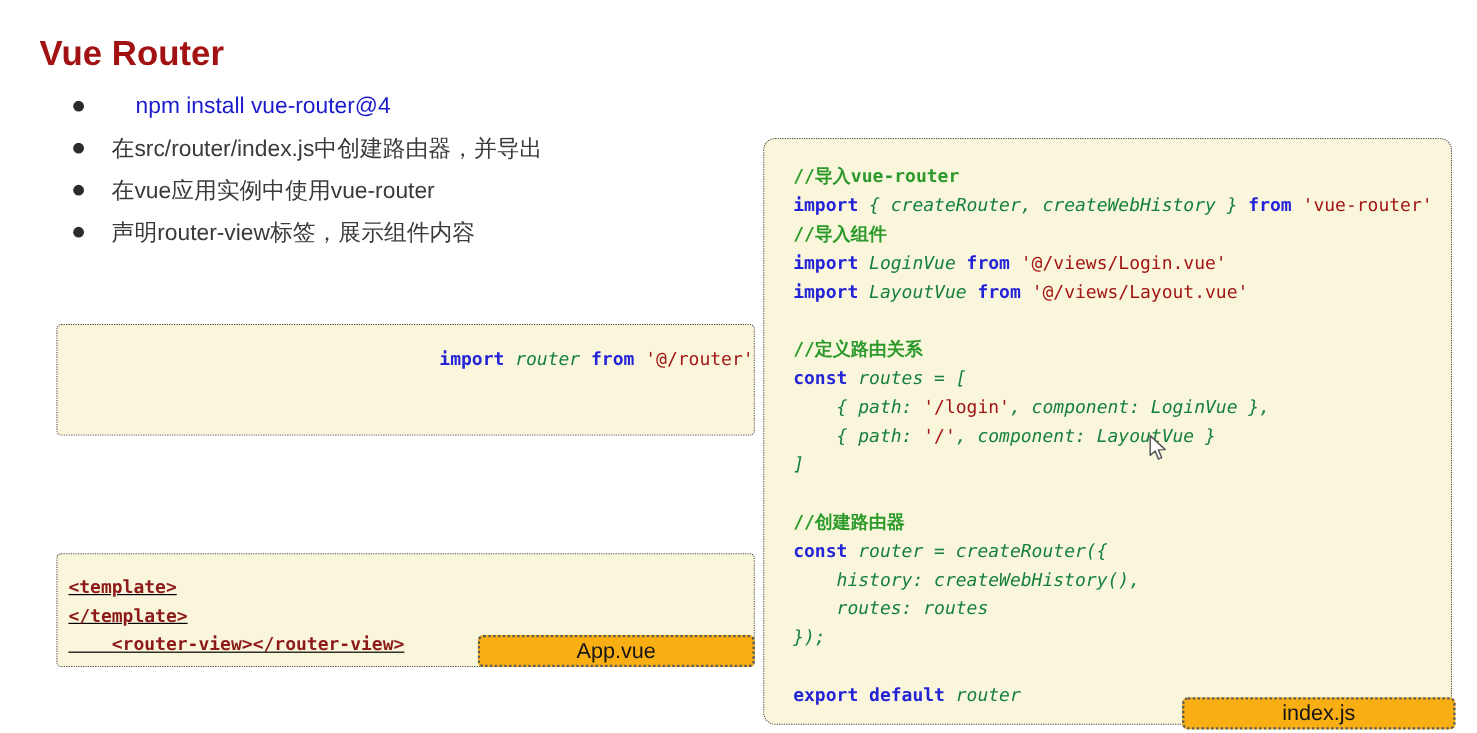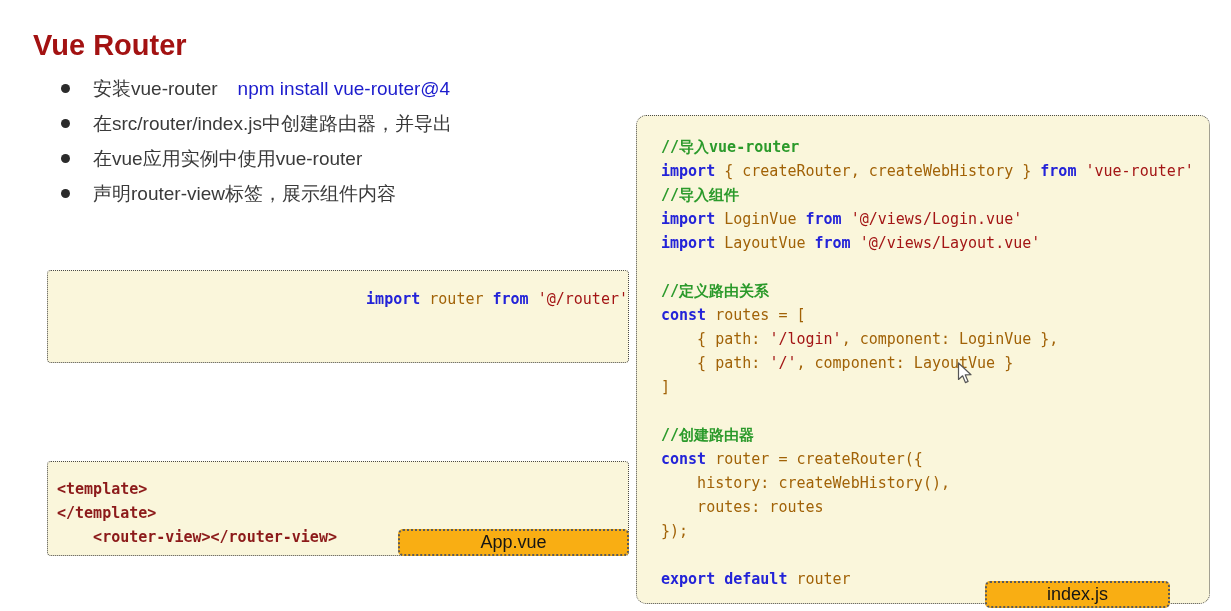--- a/index.html
+++ b/index.html
@@ -10,53 +10,52 @@
          font-size:29px;font-weight:600;color:#a31212;letter-spacing:0;}
 
   .bullets{position:absolute;left:61px;top:71px;margin:0;padding:0;list-style:none;}
   .bullets li{display:flex;align-items:center;height:35px;
               font-size:19px;color:#3a3a3a;white-space:nowrap;}
   .dot{width:9px;height:9px;border-radius:50%;background:#2b2b2b;margin-right:23px;flex:none;}
   .bcmd{color:#1c1ccd;margin-left:20px;}
 
   .code-box{position:absolute;background:#faf6db;border:1.5px dotted #4a4a4a;box-sizing:border-box;}
   .main-box{left:47px;top:270px;width:582px;height:93px;border-radius:4px;}
-  .app-box{left:47px;top:461px;width:582px;height:95px;border-radius:4px;}
+  .app-box{left:47px;top:461px;width:582px;height:95px;border-radius:4px;text-decoration:underline;}
   .index-panel{left:636px;top:115px;width:574px;height:489px;border-radius:10px;}
 
   .code{font-family:"DejaVu Sans Mono",monospace;font-size:15px;color:#1d1d1d;white-space:pre;}
   .main-code{padding:20px 0 0 12px;line-height:17px;text-align:right;}
   .app-code{padding:15px 0 0 9px;line-height:24px;}
   .index-code{padding:19px 0 0 24px;line-height:24px;}
   .tok-k{color:#2323d8;font-weight:bold;}
   .tok-c{color:#2b9a2b;font-weight:bold;}
   .tok-s{color:#a31515;}
-  .tok-p{color:#a16207;}
+  .tok-p{color:#15803d;font-style:italic;}
   .tok-t{color:#8c1a1a;font-weight:bold;}
 
   .file-label{position:absolute;background:#f9ae13;border:2px dotted #5a5a5a;border-radius:5px;
               box-sizing:border-box;display:flex;align-items:center;justify-content:center;
               font-size:18px;color:#151515;}
   .label-main{left:398px;top:336px;width:231px;height:27px;}
   .label-app{left:398px;top:529px;width:231px;height:27px;}
-  .label-index{left:985px;top:581px;width:185px;height:27px;}
+  .label-index{left:985px;top:581px;width:228px;height:27px;}
 
   .cursor{position:absolute;left:957px;top:362px;}
 </style>
 </head>
 <body>
 
 <div class="slide">
 
   <h1 class="title">Vue Router</h1>
 
   <ul class="bullets">
     <li>
       <span class="dot"></span>
-      <span>安装vue-router</span>
       <span class="bcmd">npm install vue-router@4</span>
     </li>
     <li>
       <span class="dot"></span>
       <span>在src/router/index.js中创建路由器，并导出</span>
     </li>
     <li>
       <span class="dot"></span>
       <span>在vue应用实例中使用vue-router</span>
     </li>

